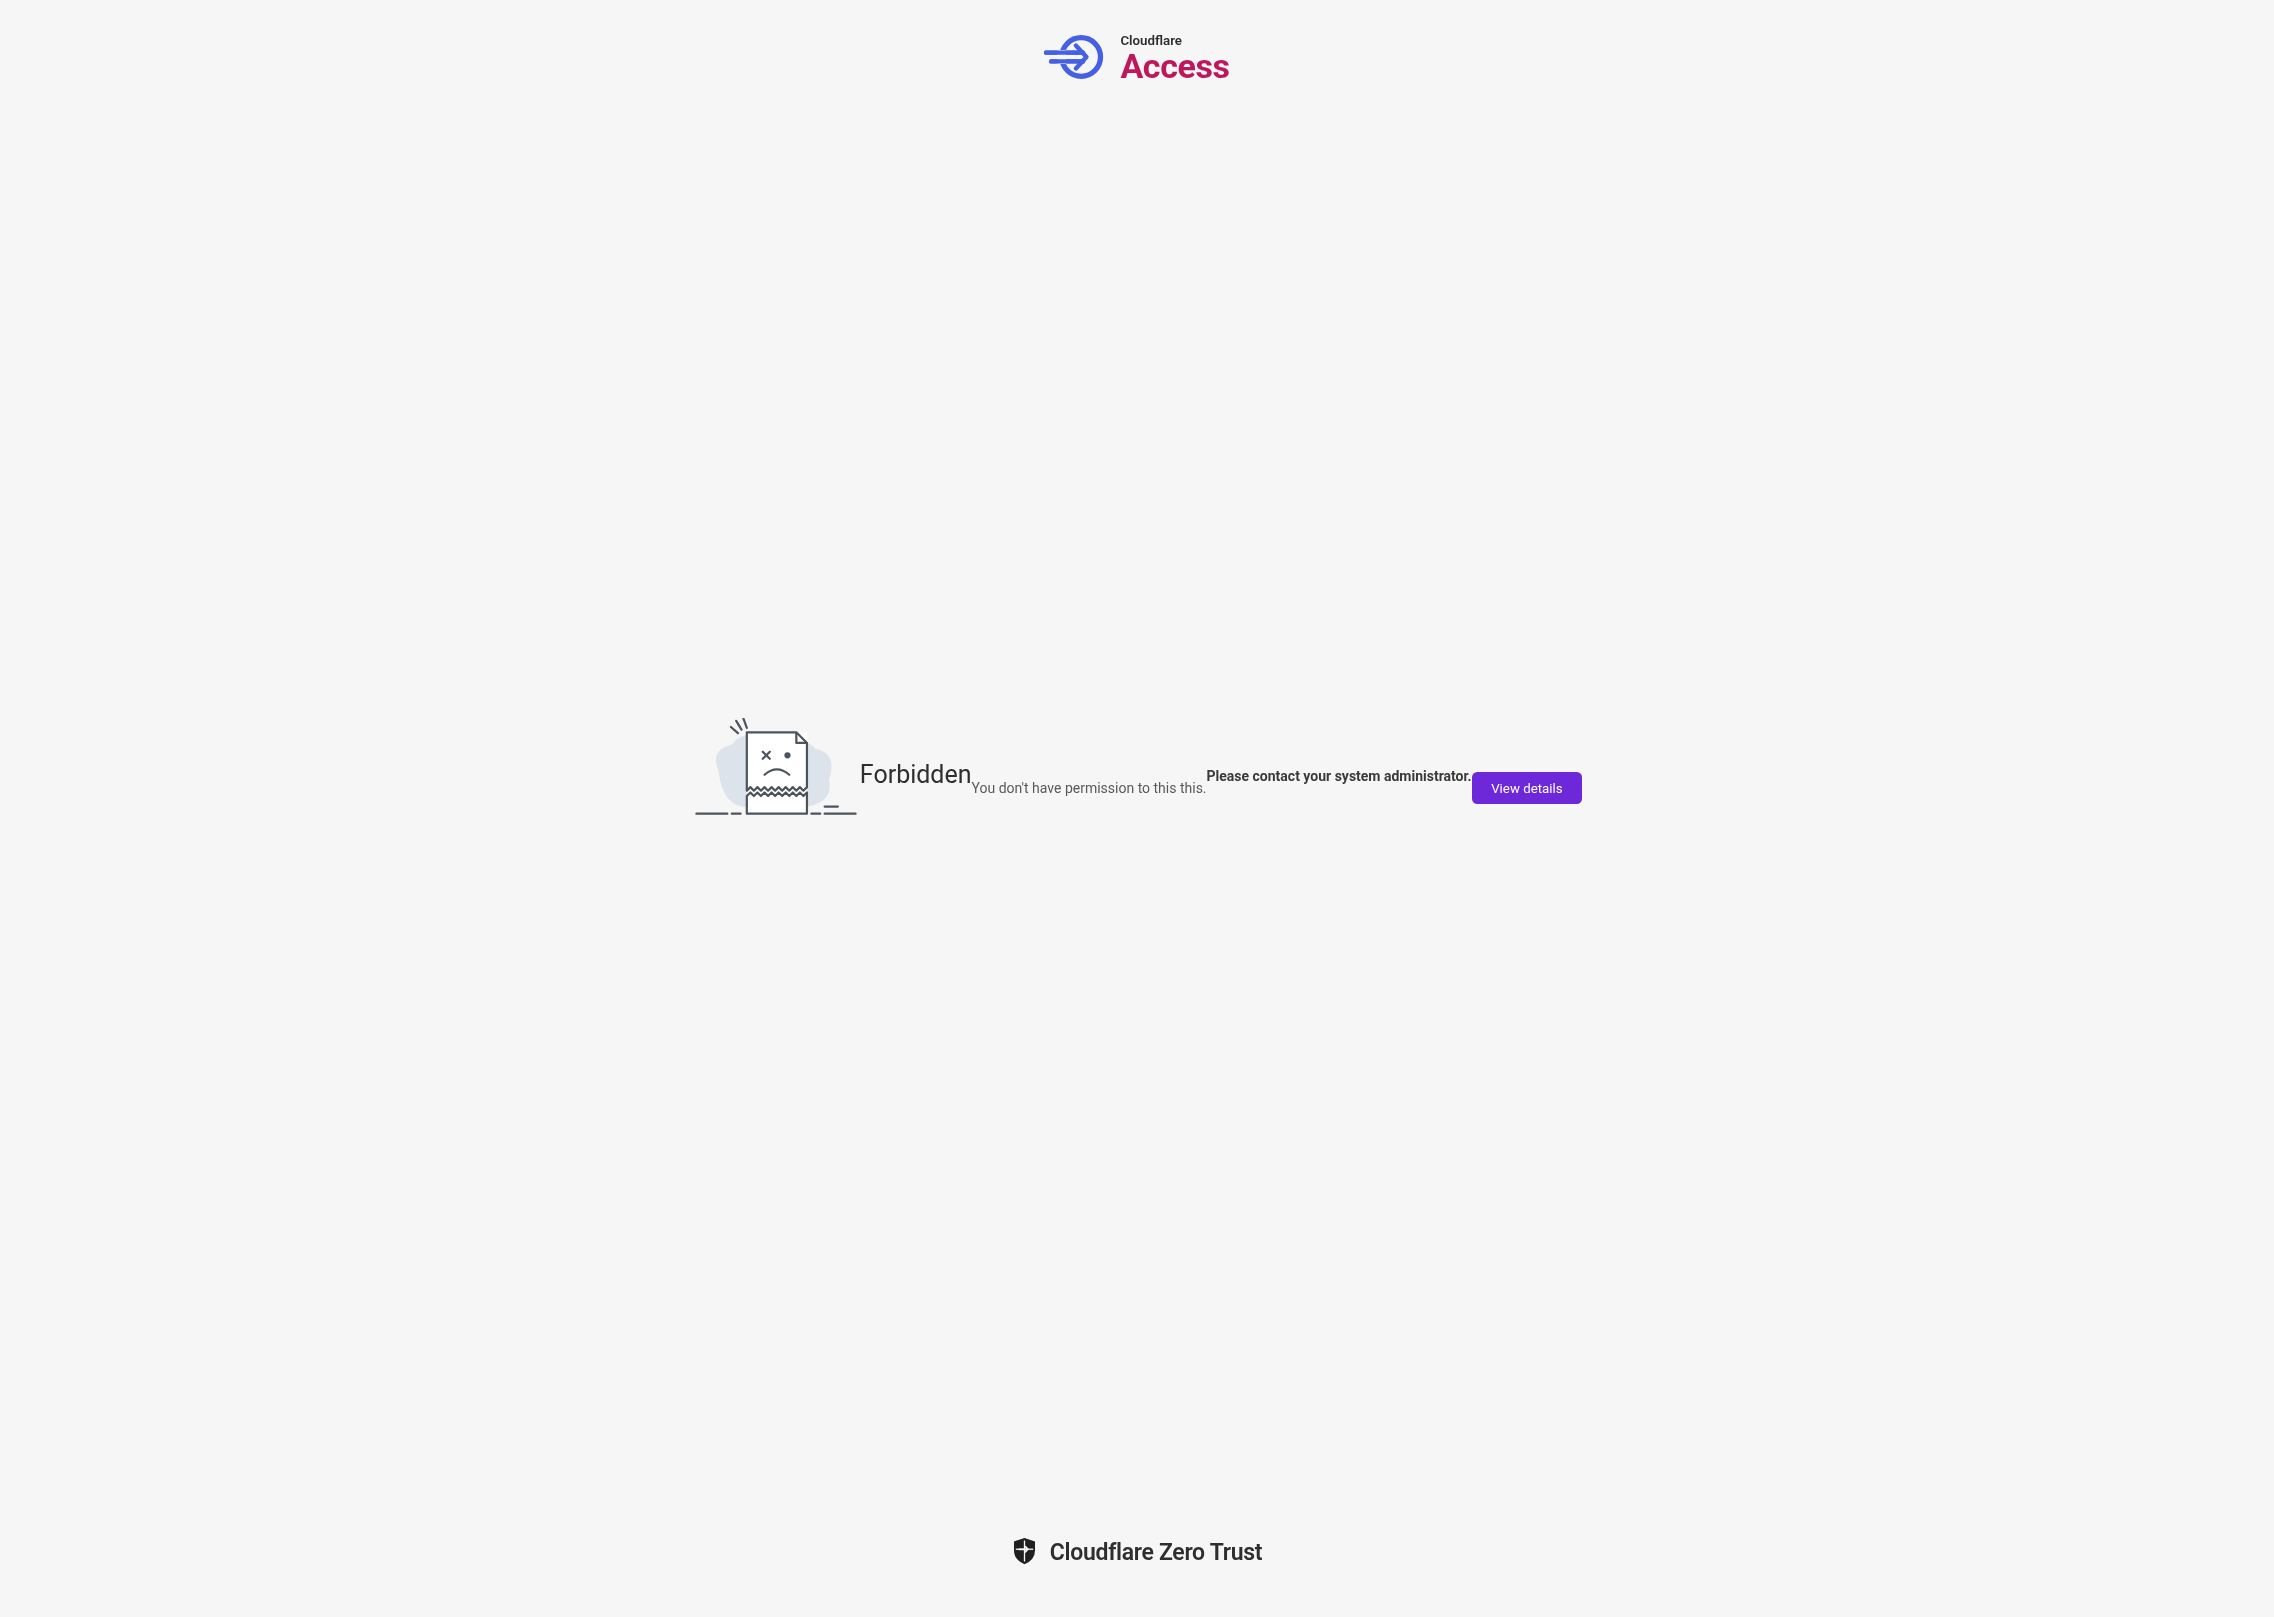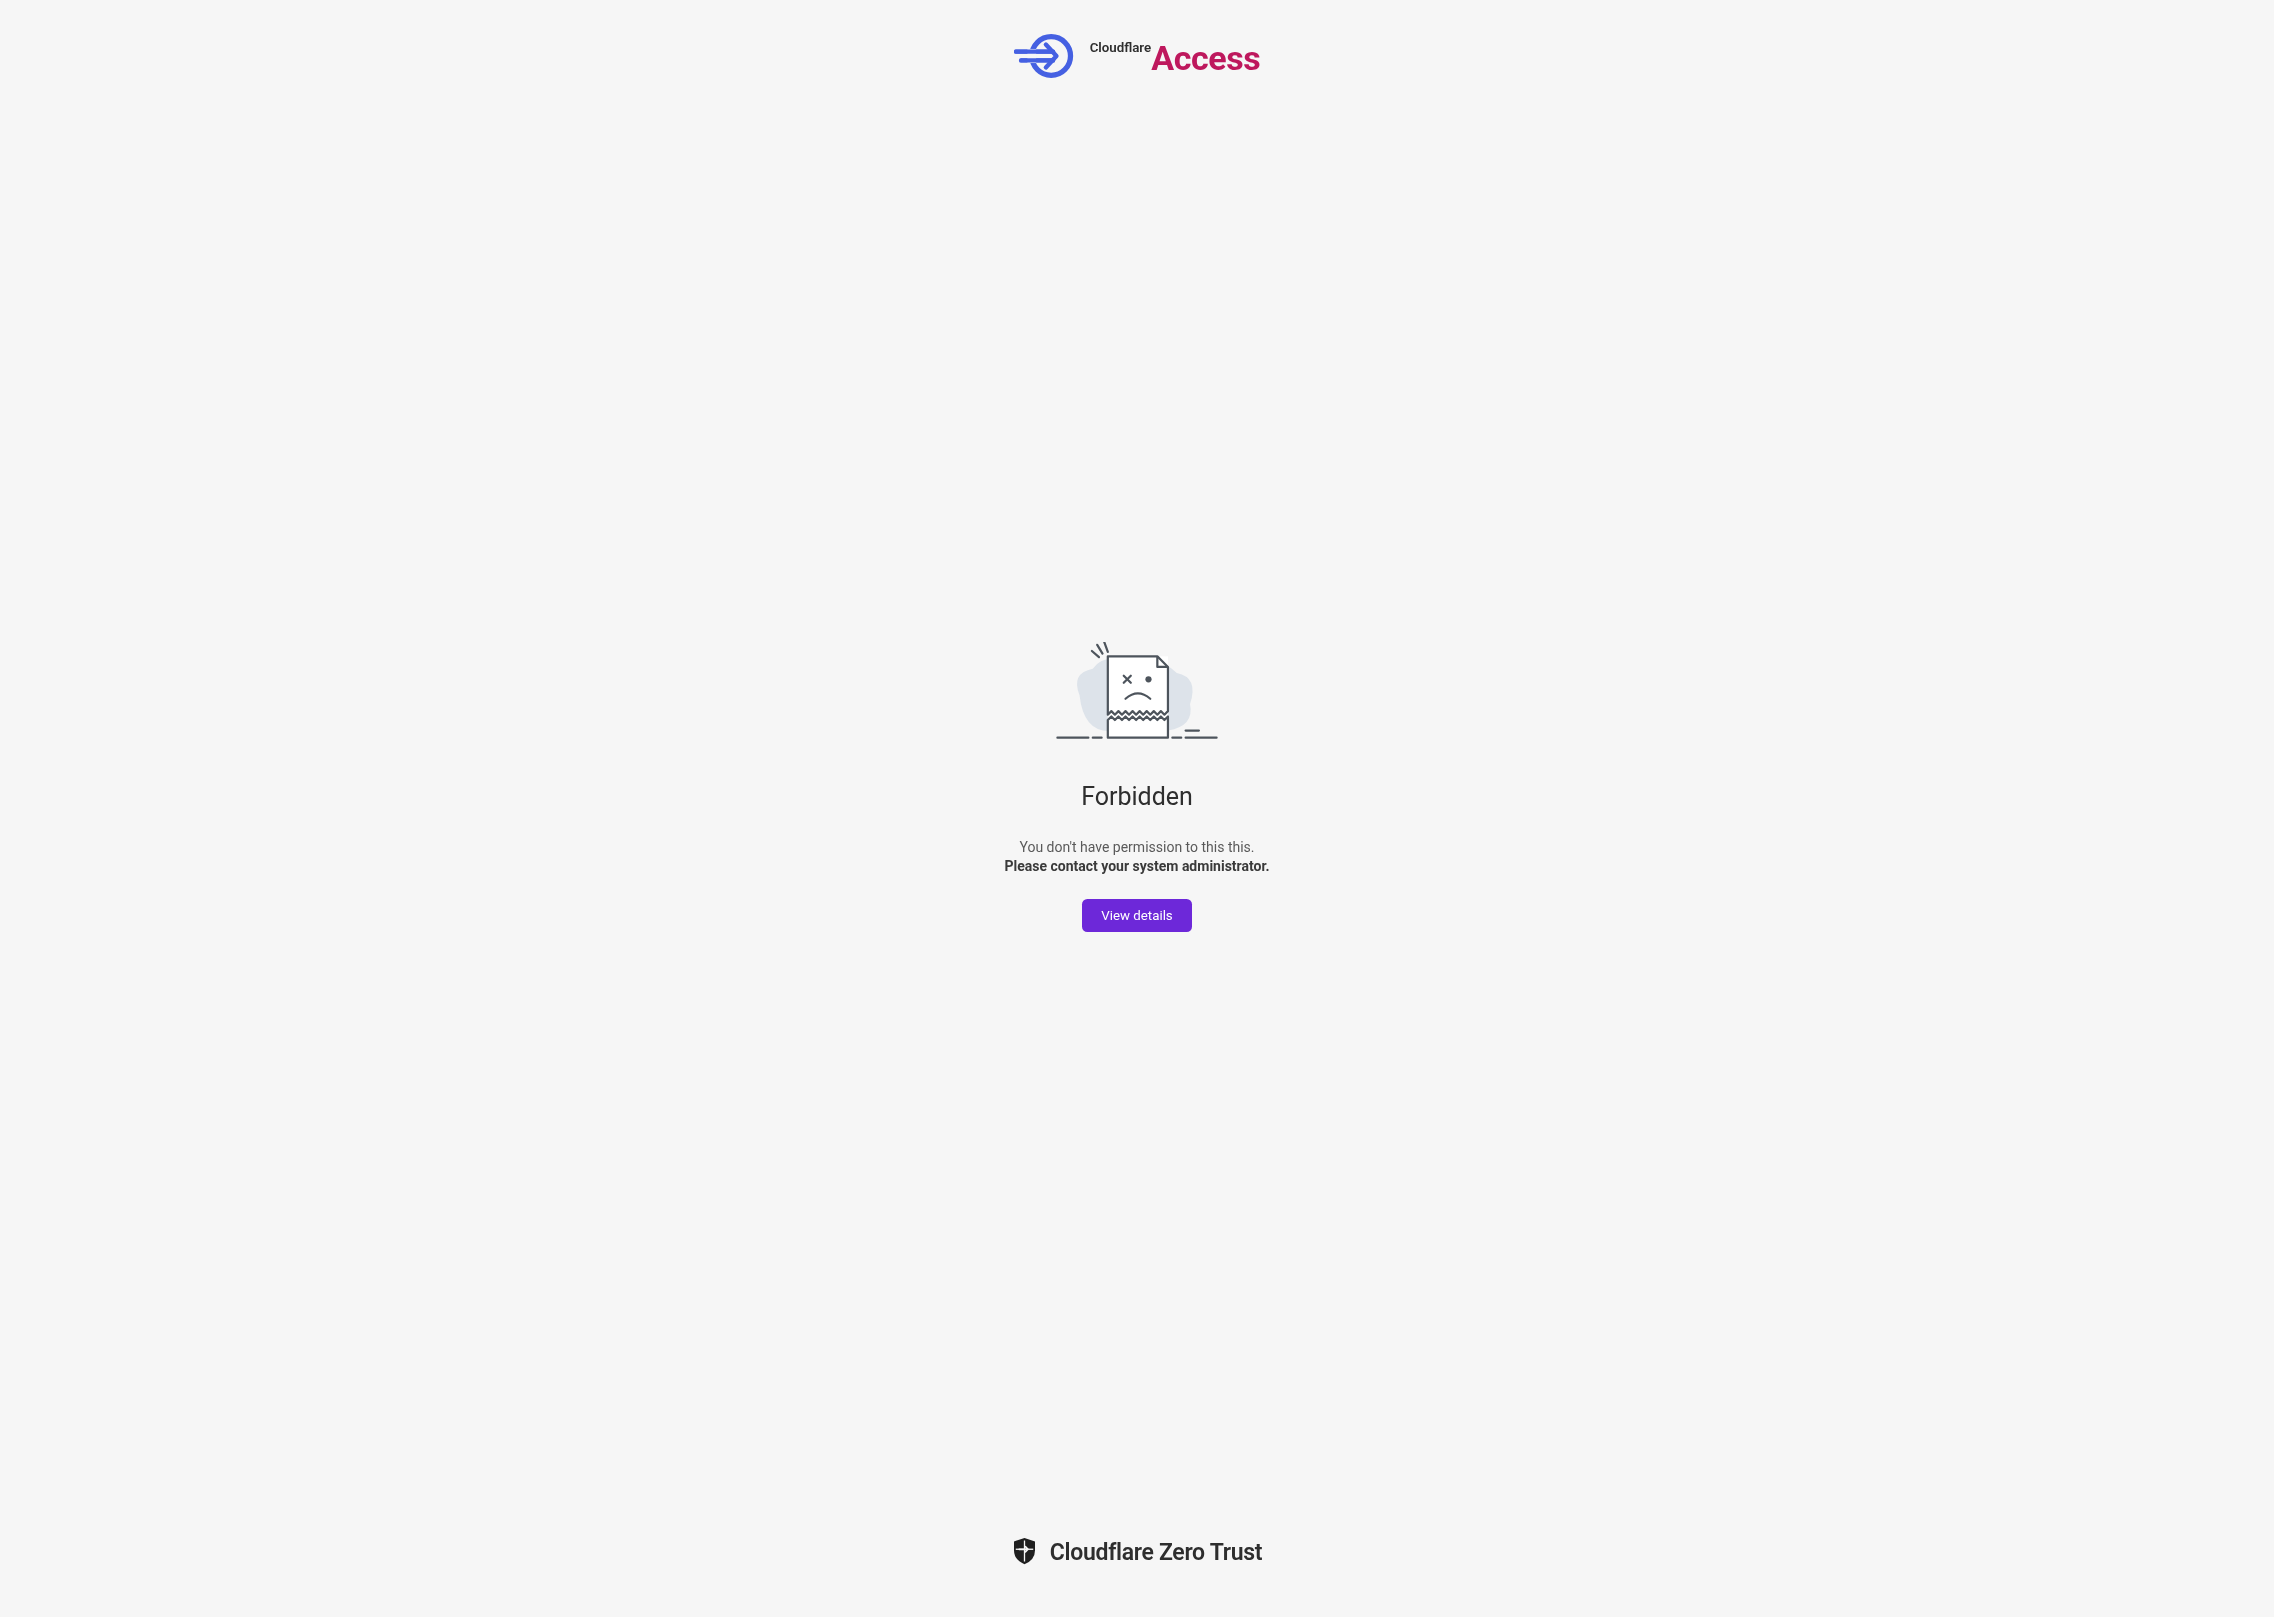--- a/index.html
+++ b/index.html
@@ -25,42 +25,42 @@
       gap: 14px;
     }
     
     .logo-icon {
       width: 62px;
       height: 44px;
     }
     
     .logo-text {
       display: flex;
-      flex-direction: row;
+      flex-direction: column;
       line-height: 1;
     }
     
     .brand-small {
       font-size: 13.3px;
       font-weight: 600;
       color: #2e2e2e;
       margin-bottom: 1.8px;
     }
     
     .brand-large {
       font-size: 34px;
       font-weight: 700;
       color: #be185d;
       letter-spacing: -0.4px;
     }
     
     .main-content {
       flex: 1;
       display: flex;
-      flex-direction: column;
+      flex-direction: row;
       align-items: center;
       justify-content: center;
       width: 100%;
       margin-top: -44px;
     }
     
     .error-illustration {
       width: 168px;
       height: 102px;
       margin-bottom: 35px;

